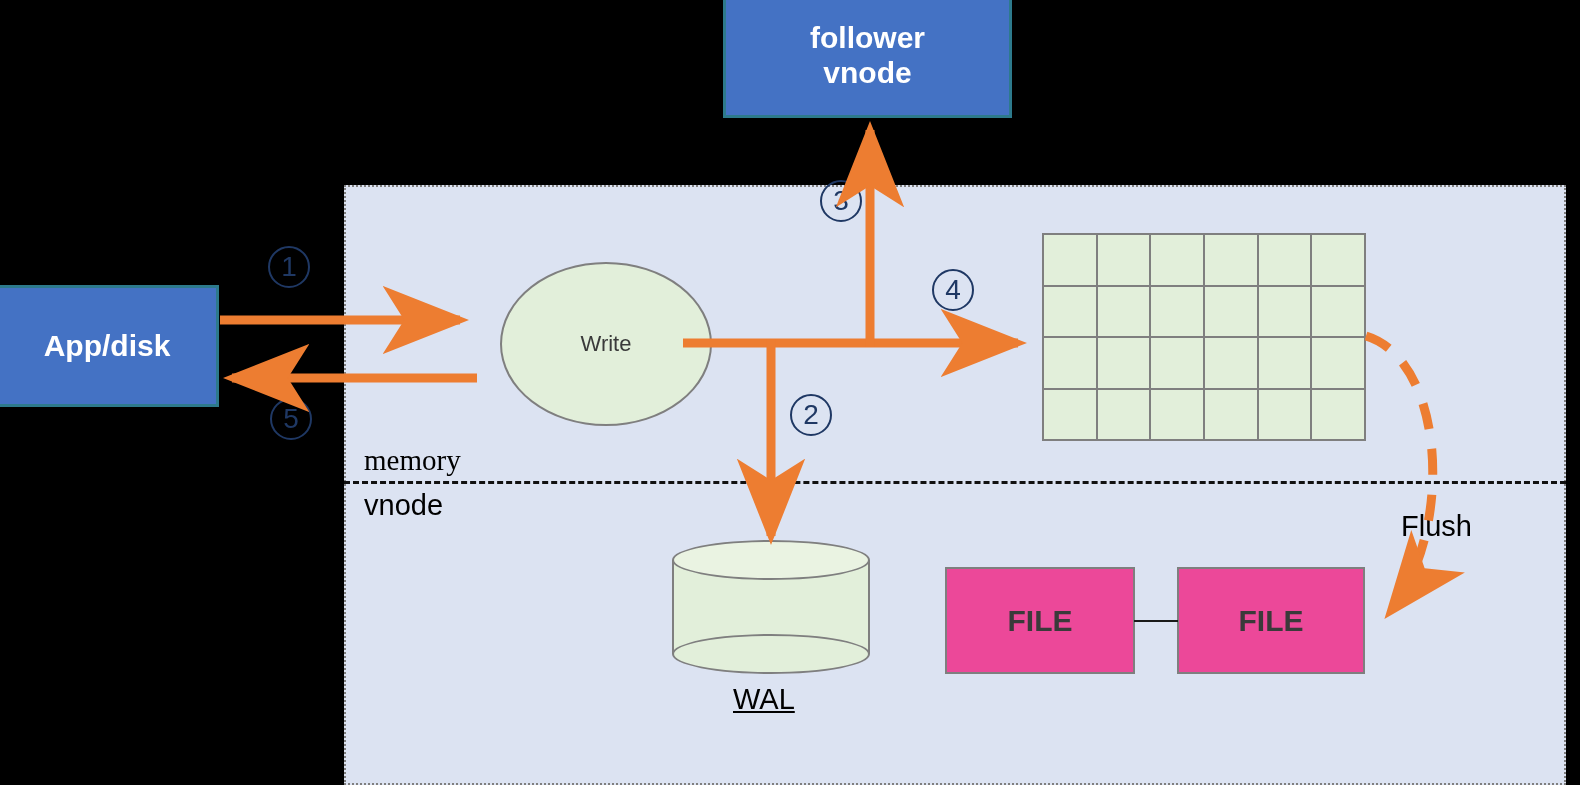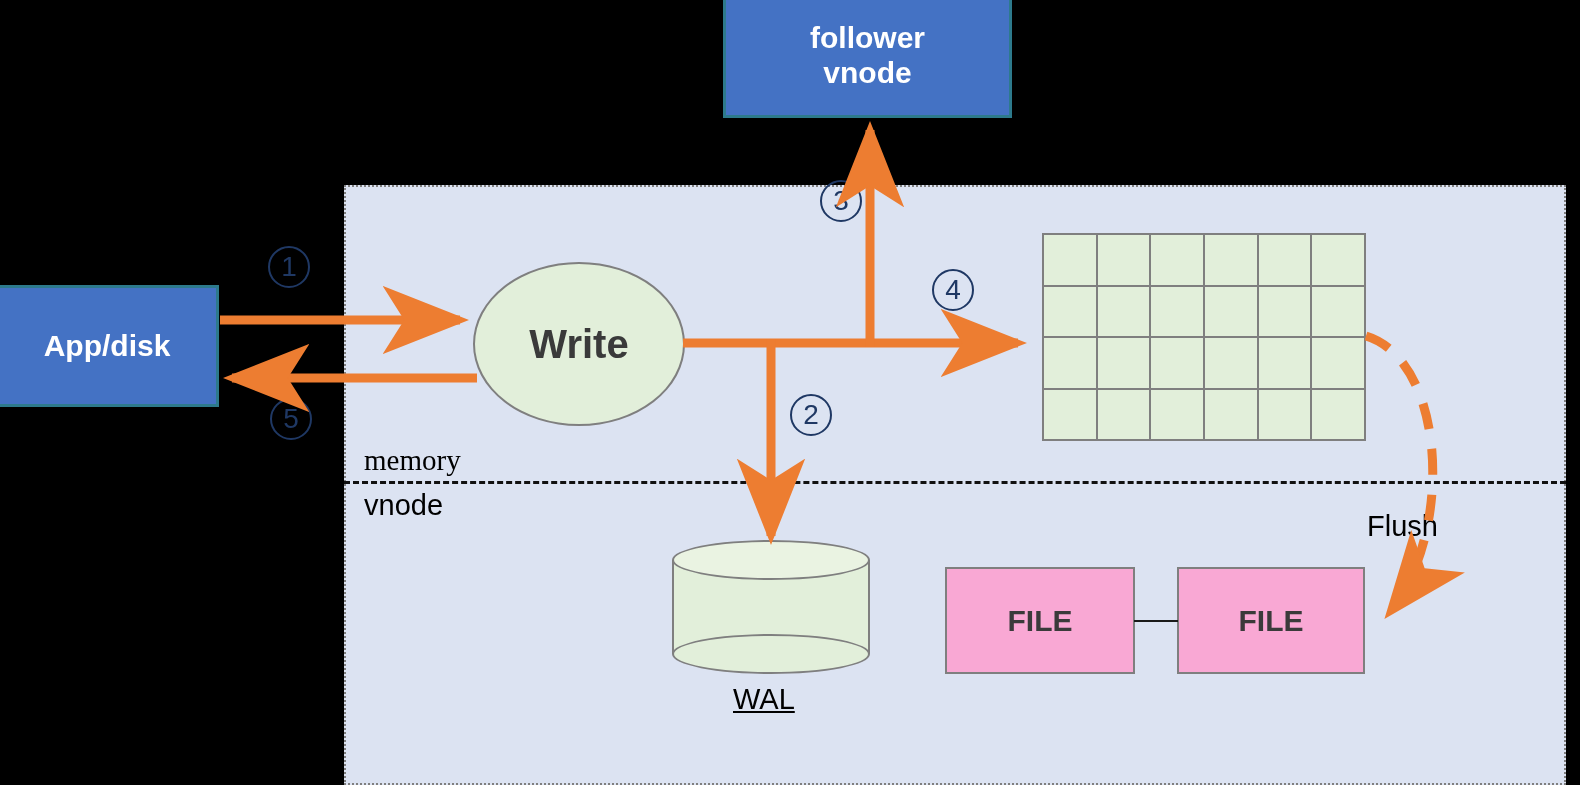--- a/index.html
+++ b/index.html
@@ -53,34 +53,34 @@
     left: 723px;
     top: -6px;
     width: 289px;
     height: 124px;
     font-size: 30px;
   }
 
   
   #write-circle {
     position: absolute;
-    left: 473px;
+    left: 500px;
     top: 262px;
     width: 212px;
     height: 164px;
     border-radius: 50%;
     background: #e2efda;
     border: 2px solid #7f7f7f;
     box-sizing: border-box;
     display: flex;
     align-items: center;
     justify-content: center;
     color: #3a3a3a;
-    font-size: 40px;
-    font-weight: bold;
+    font-size: 22px;
+    font-weight: normal;
   }
 
   
   #memtable {
     position: absolute;
     left: 1042px;
     top: 233px;
     width: 324px;
     height: 208px;
     display: grid;
@@ -133,21 +133,21 @@
     height: 40px;
     border-radius: 50%;
     background: #eaf3e2;
     border: 2px solid #7f7f7f;
     box-sizing: border-box;
   }
 
   
   .file-box {
     position: absolute;
-    background: #f9a8d4;
+    background: #ec4899;
     border: 2px solid #7f7f7f;
     box-sizing: border-box;
     display: flex;
     align-items: center;
     justify-content: center;
     color: #3a3a3a;
     font-size: 30px;
     font-weight: bold;
   }
   #file-1 { left: 945px; top: 567px; width: 190px; height: 107px; }
@@ -165,21 +165,21 @@
   .label {
     position: absolute;
     color: #000000;
     font-size: 29px;
     white-space: nowrap;
   }
   #label-memory { left: 364px; top: 444px; font-family: Liberation Serif, serif; }
   #label-disk   { left: 364px; top: 489px; }
   #label-wal    { left: 733px; top: 683px; text-decoration: underline; }
   #label-leader { left: 1326px; top: 707px; }
-  #label-flush  { left: 1367px; top: 510px; }
+  #label-flush  { left: 1401px; top: 510px; }
 
   
   #mem-disk-divider {
     position: absolute;
     left: 344px;
     top: 481px;
     width: 1222px;
     height: 0;
     border-top: 3px dashed #111111;
   }

